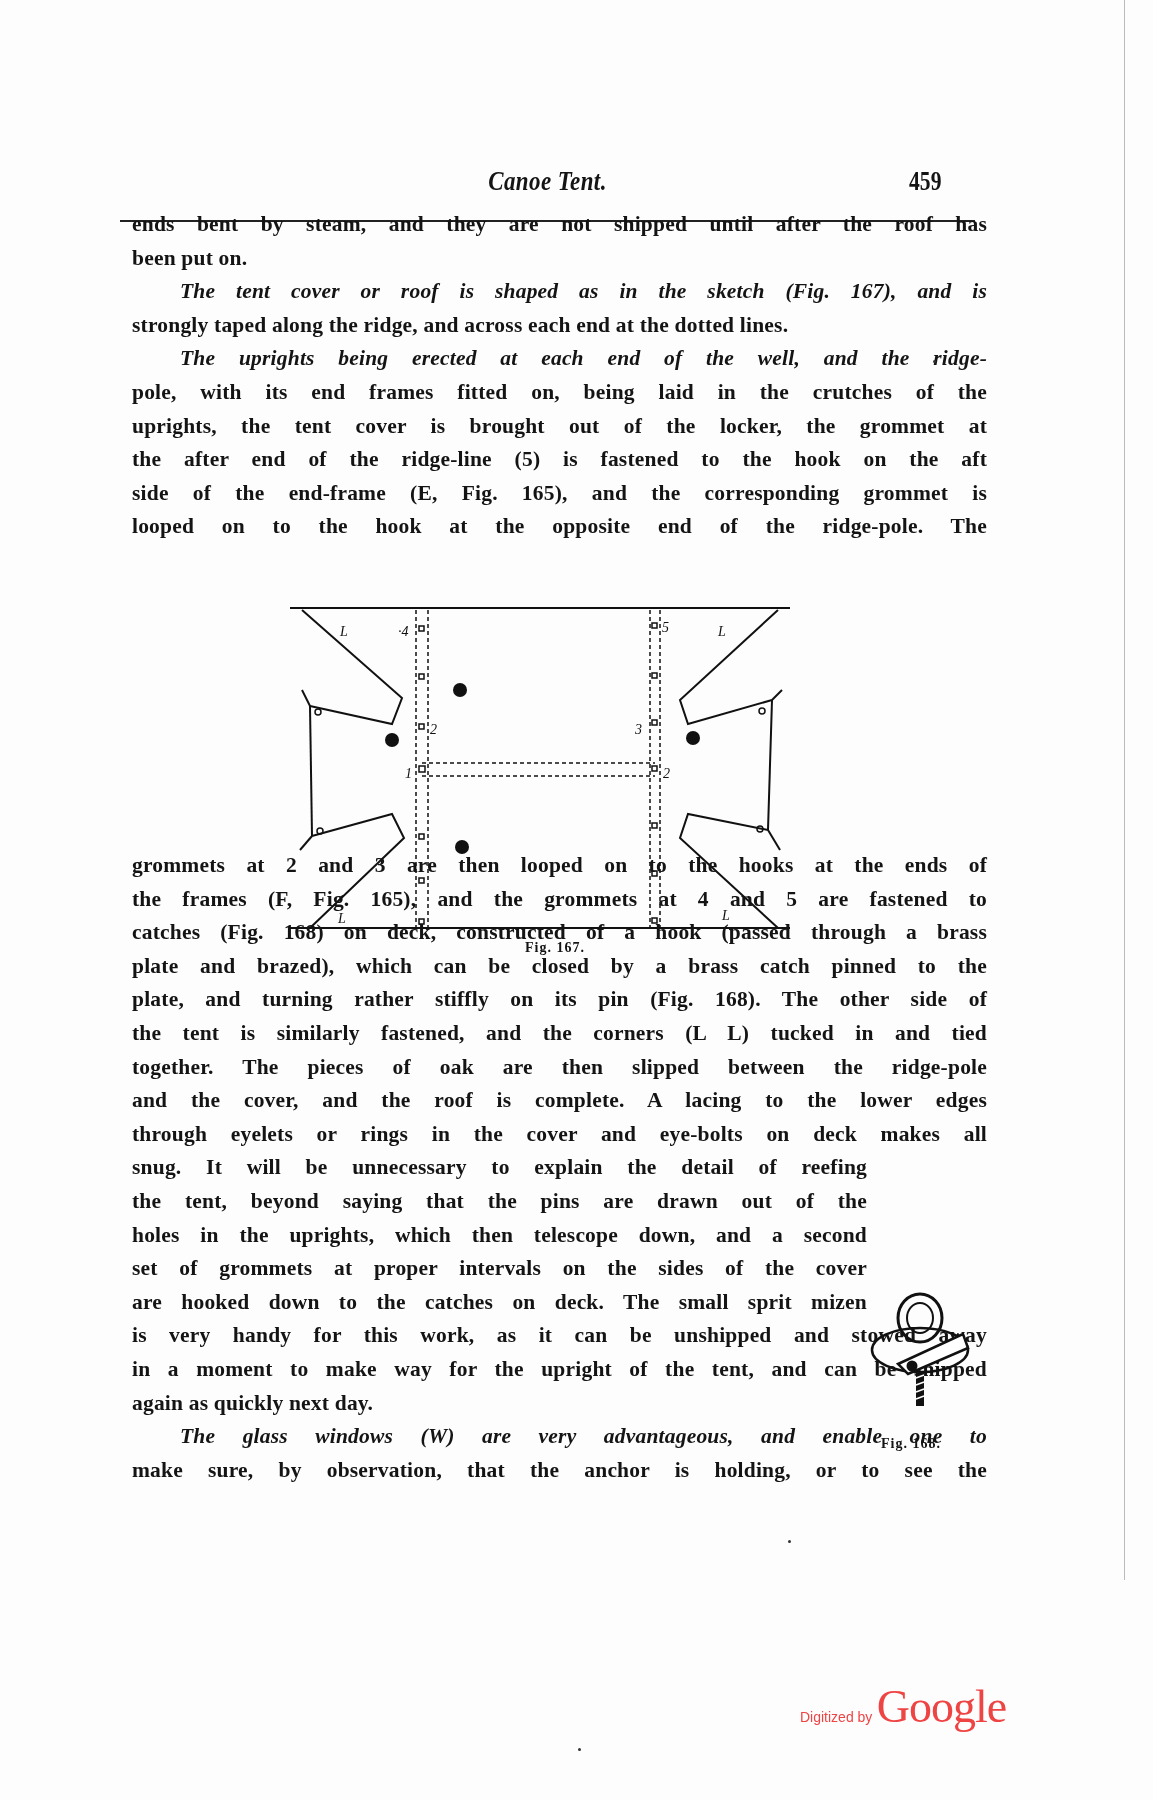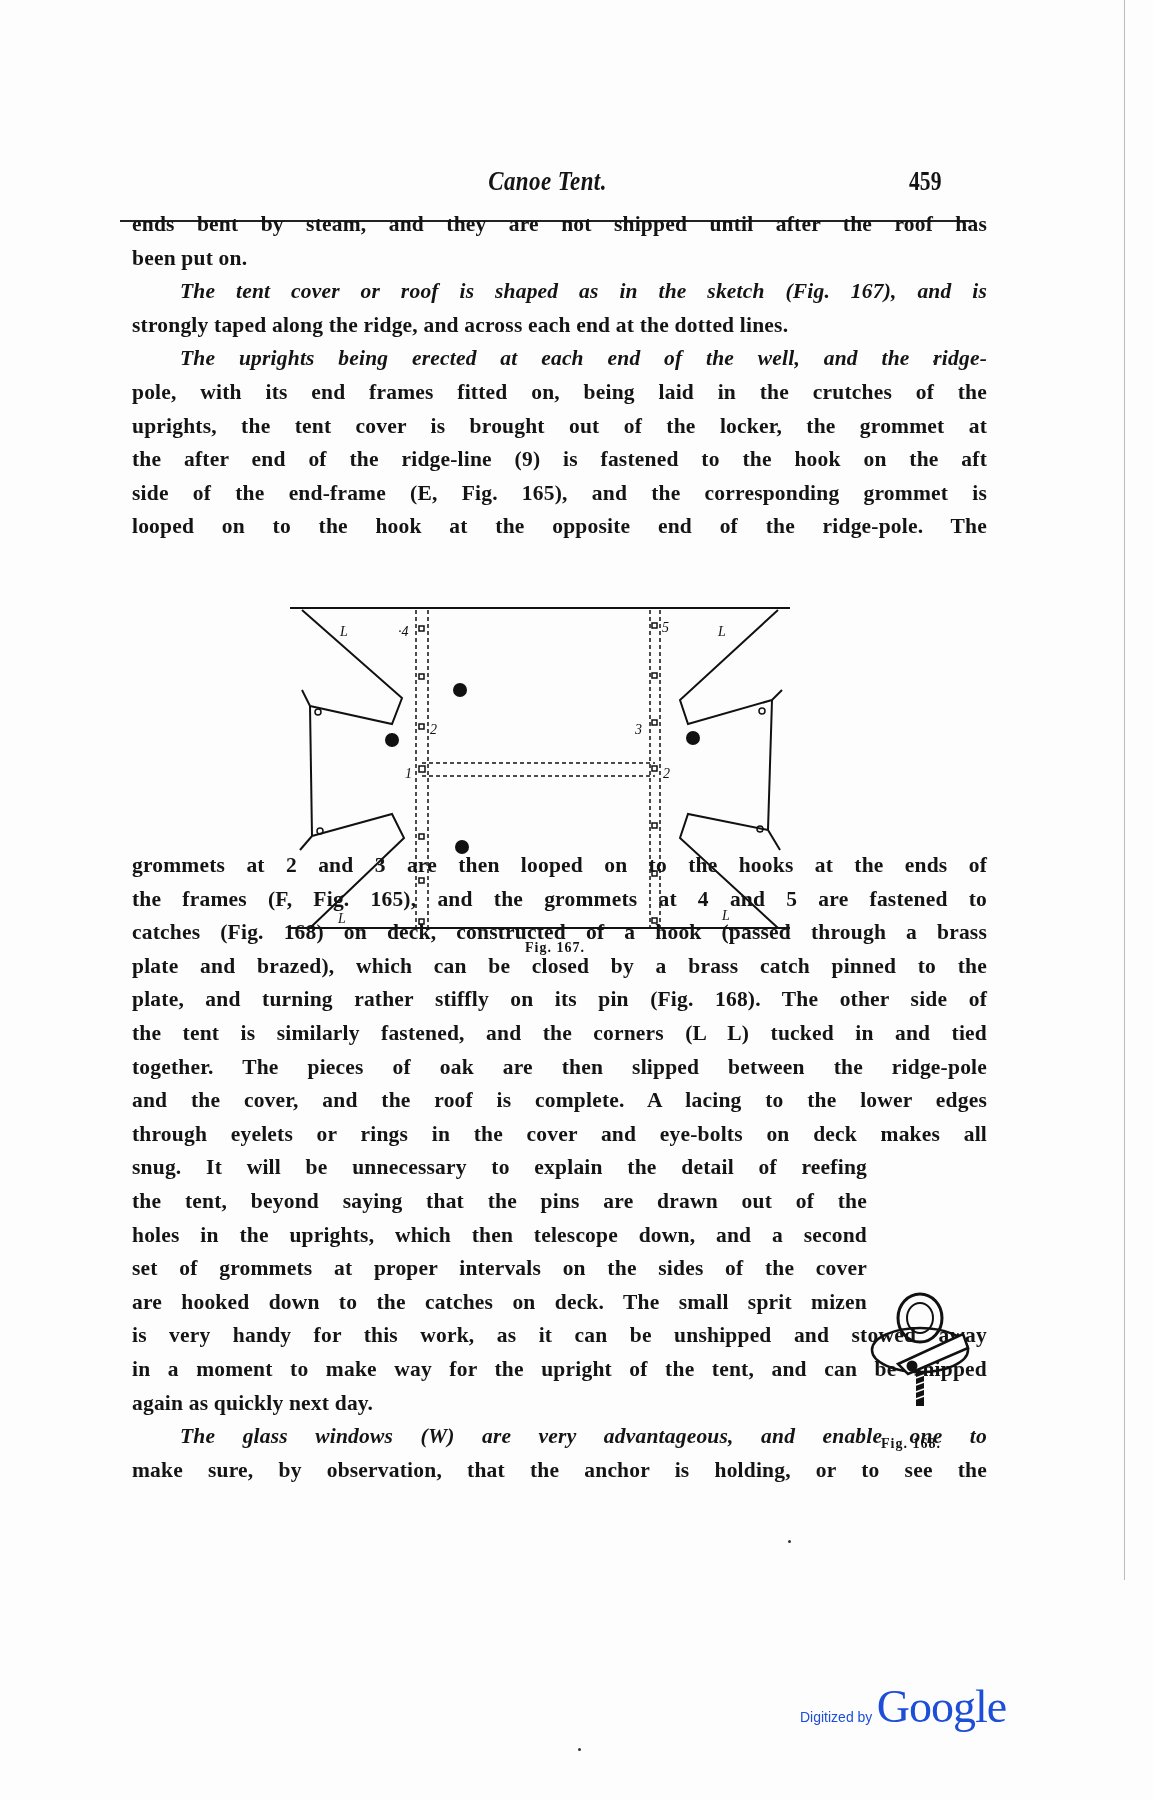--- a/index.html
+++ b/index.html
@@ -13,21 +13,21 @@
   .rule { position:absolute; top:220px; left:120px; width:855px; height:2px; background:#222; }
   .text { position:absolute; left:120px; width:855px; font-size:21.5px; line-height:33.6px;
           font-family:"Liberation Serif", serif; font-weight:bold; letter-spacing:0.2px;margin-left:12px; }
   .line { display:block; text-align:justify; text-align-last:justify; white-space:nowrap; }
   .line.last { text-align-last:left; }
   .indent { padding-left:48px;font-style:italic; }
   .narrow { width:735px; }
   .fig167 { position:absolute; left:290px; top:598px; width:510px; height:340px; }
   .fig-caption { position:absolute; font-family:Liberation Serif, serif; font-weight:bold; font-size:14px; letter-spacing:1px; }
   .fig168 { position:absolute; left:868px; top:1290px; width:110px; height:140px; }
-  .google { position:absolute; left:800px; top:1680px; color:#1d4ed8; font-family:"Liberation Sans", sans-serif; }
+  .google { position:absolute; left:800px; top:1680px; color:#ef4444; font-family:"Liberation Sans", sans-serif; }
   .google .small { font-size:14px; }
   .google .big { font-size:46px; font-family:"Liberation Serif", serif; letter-spacing:-1px; }
   .speck { position:absolute; width:3px; height:3px; background:#333; border-radius:50%; }
 </style>
 </head>
 <body>
 
 <div class="page-edge"></div>
 
 <div class="running-head">
@@ -37,21 +37,21 @@
 <div class="rule"></div>
 
 <div class="text" style="top:208px;">
   <span class="line">ends bent by steam, and they are not shipped until after the roof has</span>
   <span class="line last">been put on.</span>
   <span class="line indent">The tent cover or roof is shaped as in the sketch (Fig. 167), and is</span>
   <span class="line last">strongly taped along the ridge, and across each end at the dotted lines.</span>
   <span class="line indent">The uprights being erected at each end of the well, and the ridge-</span>
   <span class="line">pole, with its end frames fitted on, being laid in the crutches of the</span>
   <span class="line">uprights, the tent cover is brought out of the locker, the grommet at</span>
-  <span class="line">the after end of the ridge-line (9) is fastened to the hook on the aft</span>
+  <span class="line">the after end of the ridge-line (5) is fastened to the hook on the aft</span>
   <span class="line">side of the end-frame (E, Fig. 165), and the corresponding grommet is</span>
   <span class="line">looped on to the hook at the opposite end of the ridge-pole.  The</span>
 </div>
 
 <div class="fig167">
   <svg width="510" height="340" viewBox="0 0 510 340" fill="none" stroke="#111" stroke-width="2">
 
     <line x1="0" y1="10" x2="500" y2="10"></line>
     <line x1="0" y1="330" x2="500" y2="330"></line>
 

